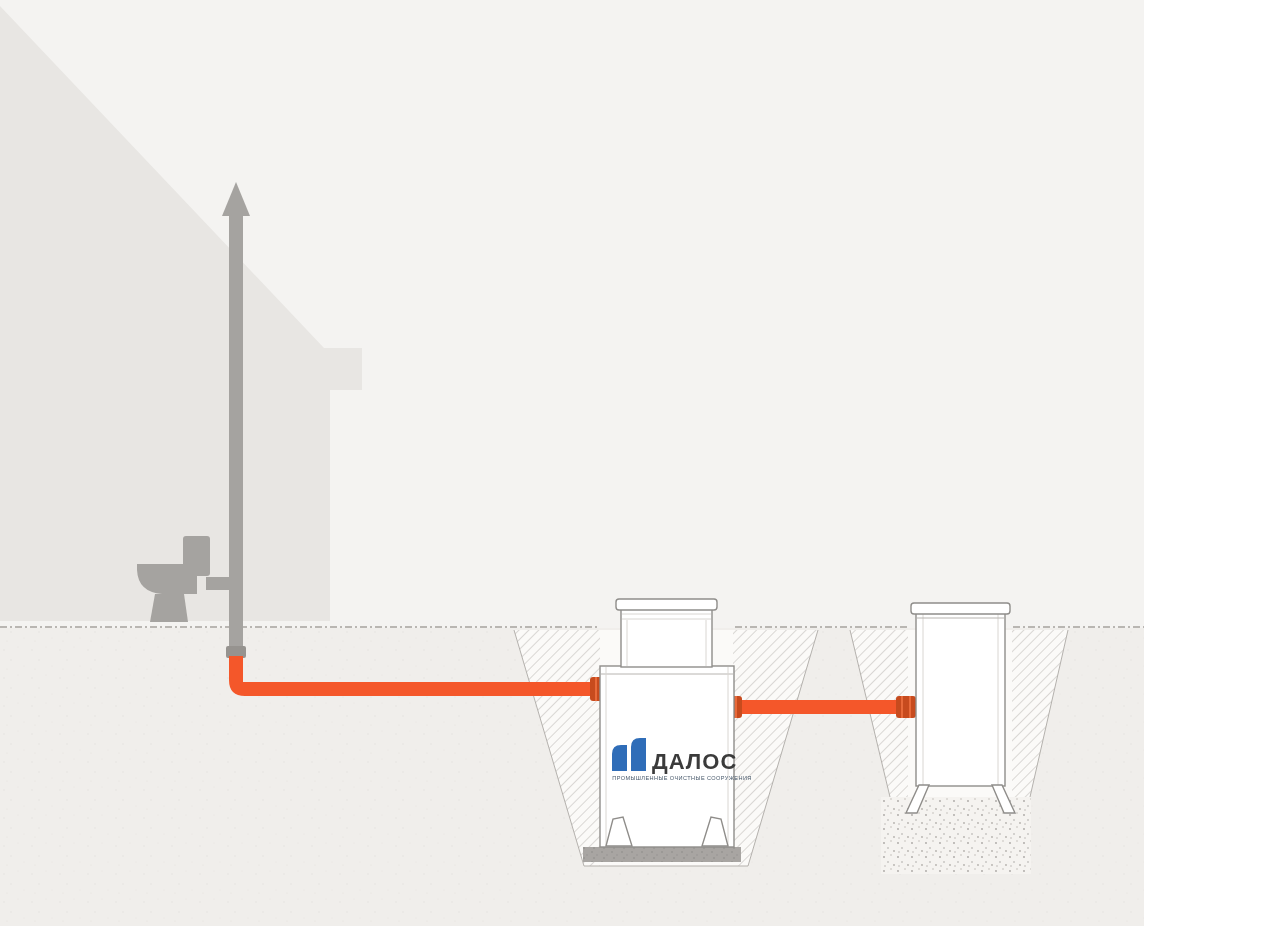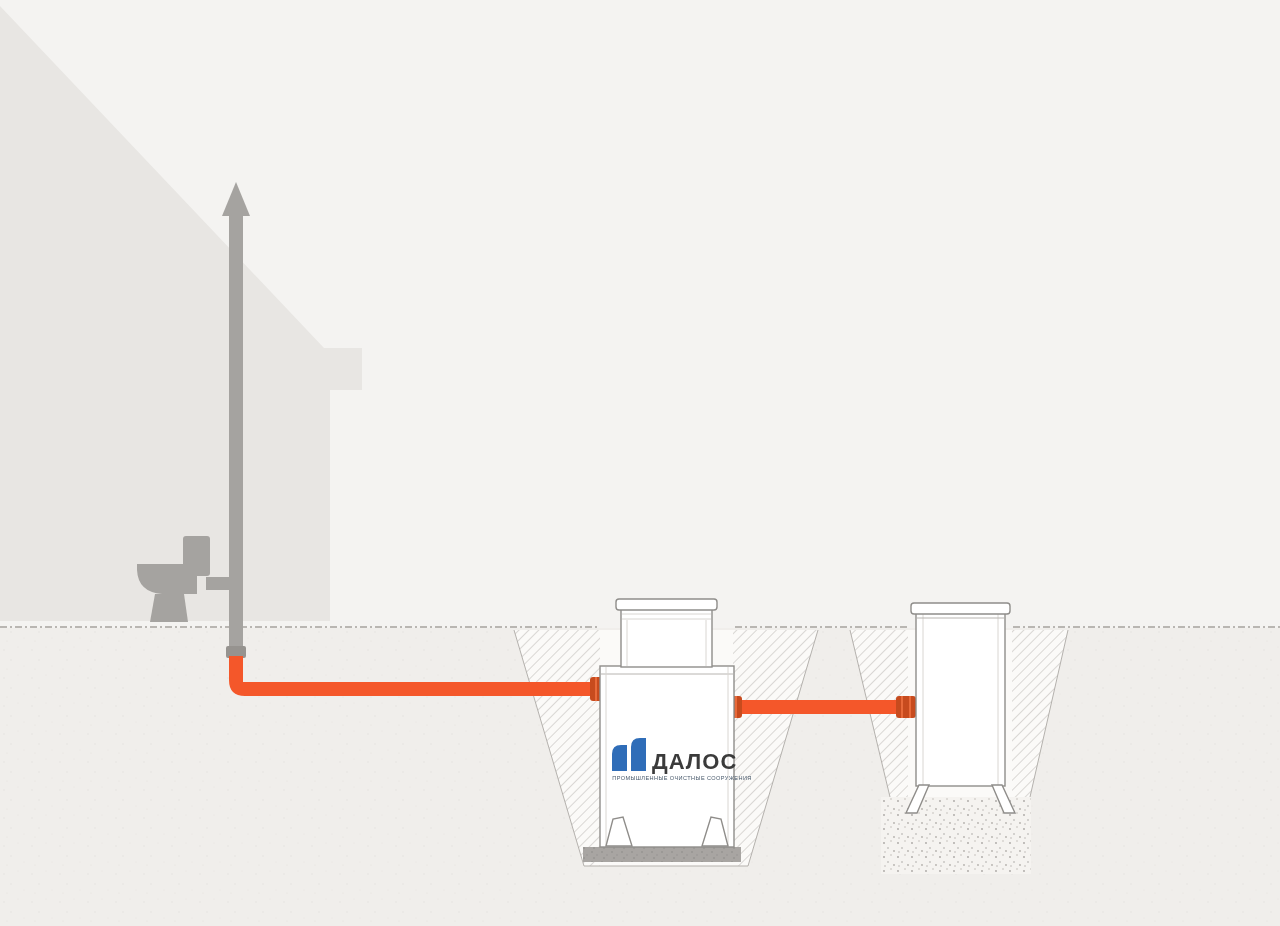--- a/index.html
+++ b/index.html
@@ -1,16 +1,16 @@
 <!DOCTYPE html>
 <html><head>
 <meta charset="utf-8">
 <style>
   html,body{margin:0;padding:0;background:#ffffff;}
-  .canvas{position:relative;width:1280px;height:926px;overflow:hidden;}
+  .canvas{position:relative;width:1144px;height:926px;overflow:hidden;}
   svg{display:block;}
   .shell{stroke:#8f8d8a;stroke-width:1.4;}
   .thin{stroke:#d9d6d2;stroke-width:1;fill:none;}
   .seam{stroke:#b7b4b0;stroke-width:1;fill:none;}
   .pitline{stroke:#b4b1ad;stroke-width:1;fill:none;}
   .brand-text{font-family:"Liberation Sans","DejaVu Sans",sans-serif;font-weight:bold;letter-spacing:1px;}
   .tagline-text{font-family:"Liberation Sans","DejaVu Sans",sans-serif;letter-spacing:0.4px;fill:#47586a;}
 </style>
 </head>
 <body>

